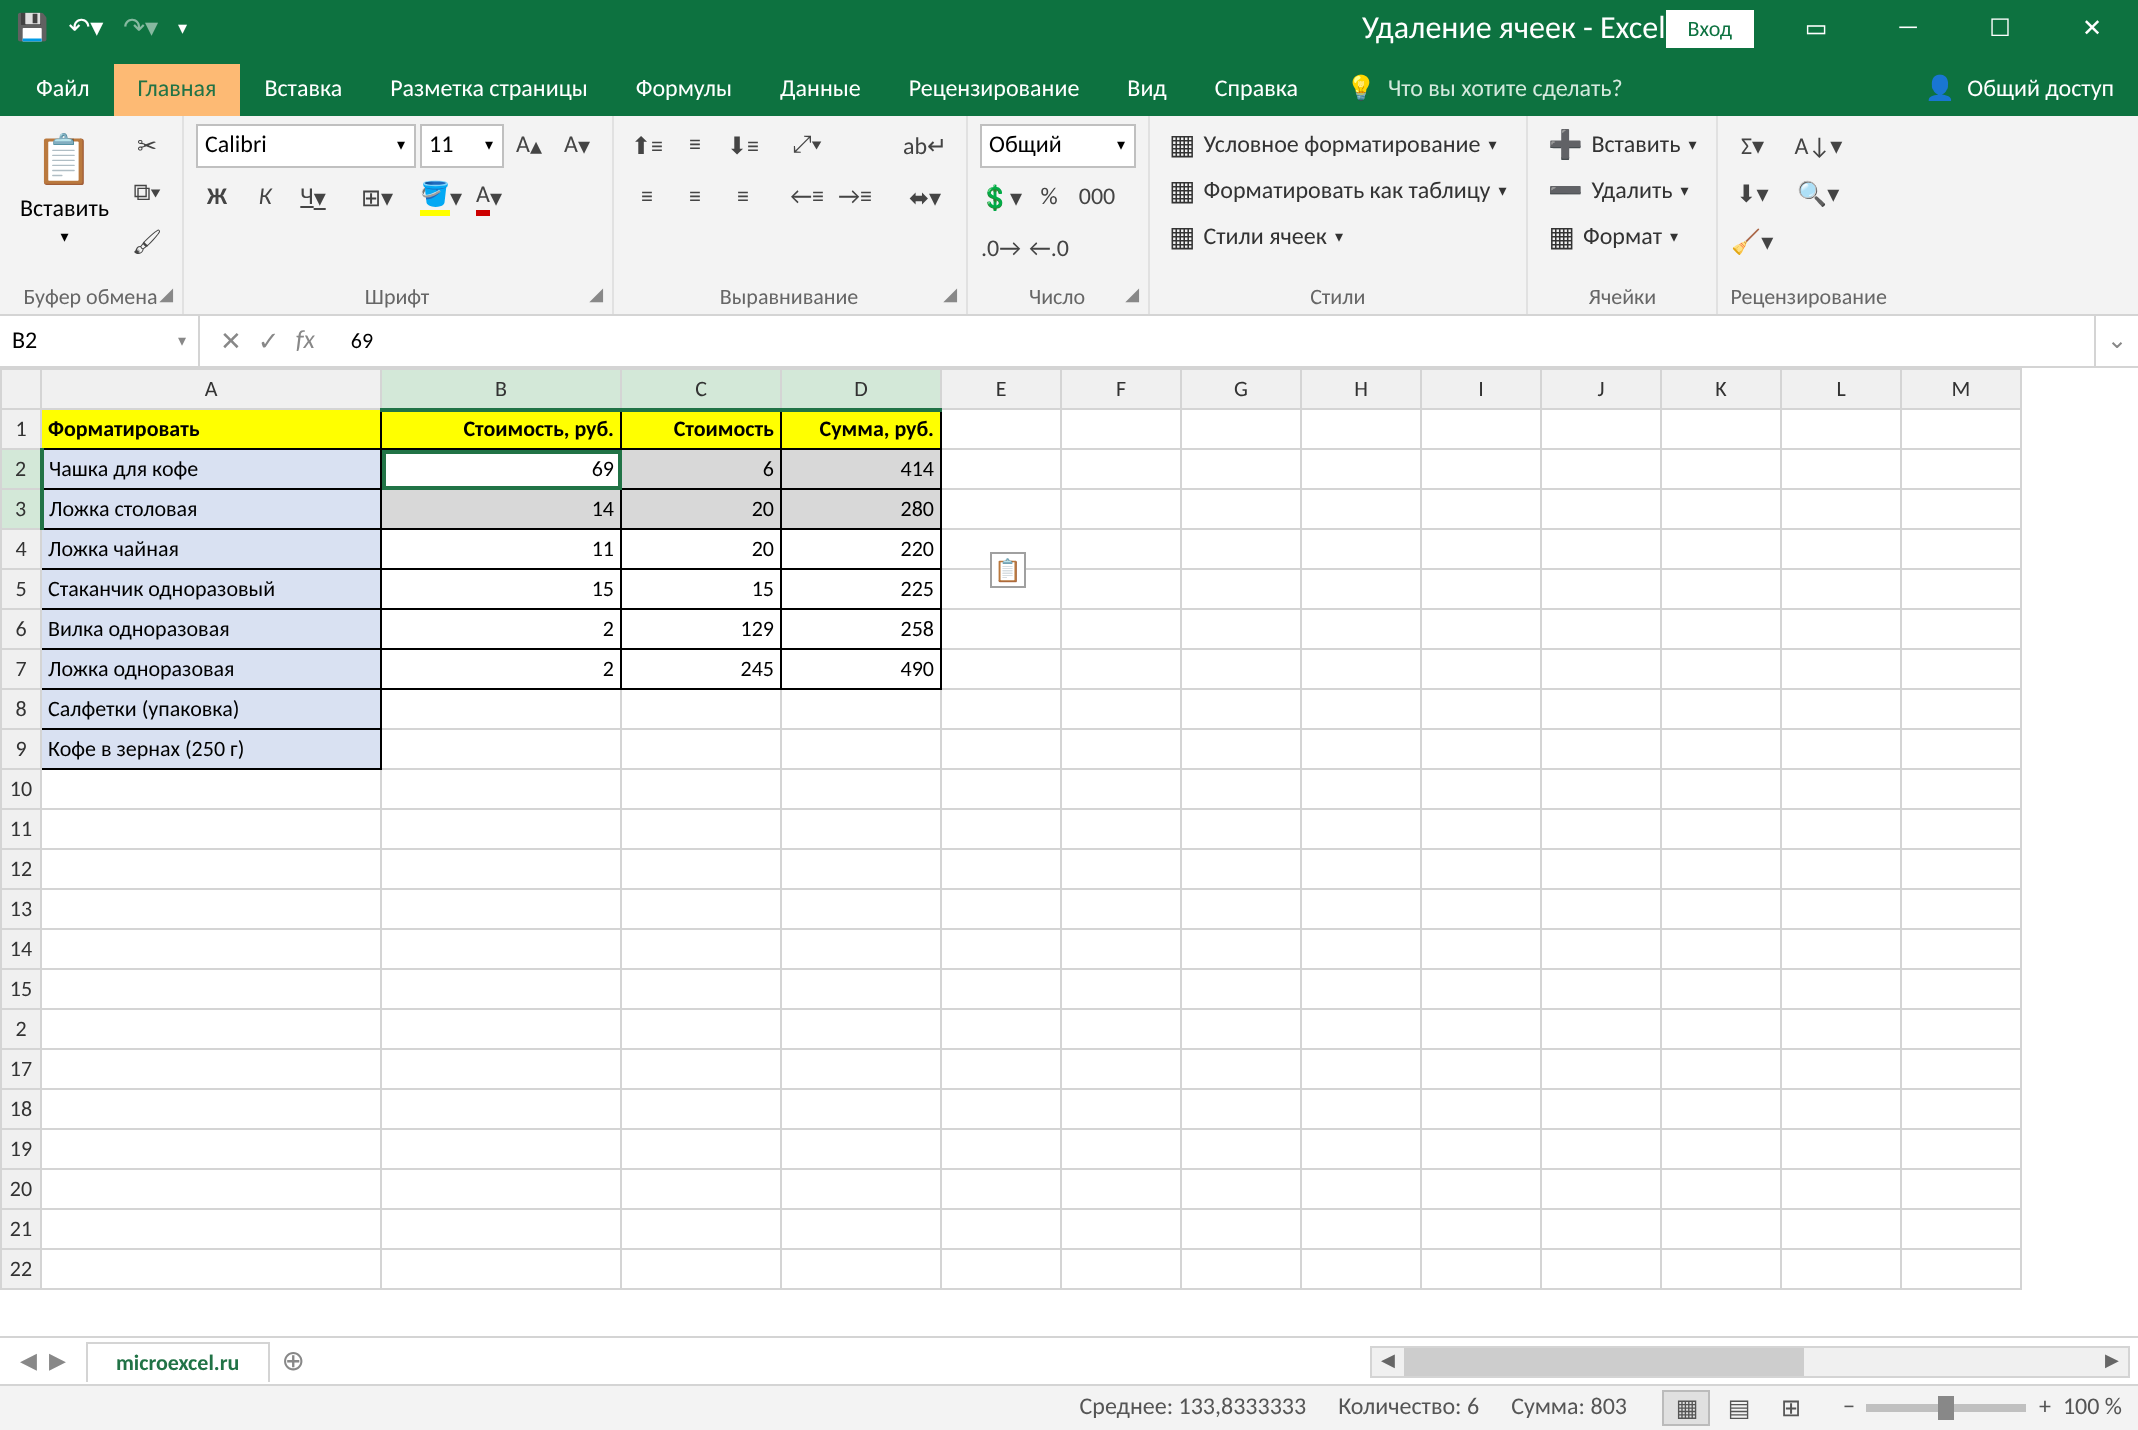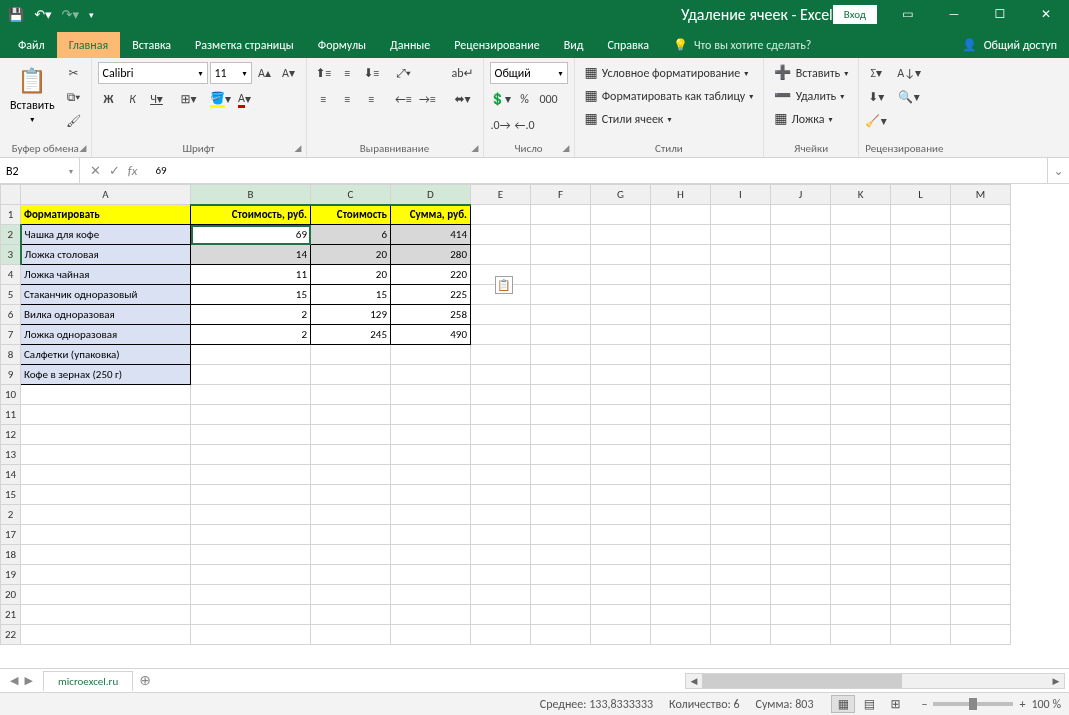--- a/index.html
+++ b/index.html
@@ -24,21 +24,21 @@
 .dlaunch{font-size:9px;color:#888;position:absolute;right:4px;bottom:4px;cursor:pointer}
 .bigbtn{display:flex;flex-direction:column;align-items:center;padding:2px 4px;cursor:pointer;gap:2px}
 .bigbtn .ico{width:32px;height:32px;display:flex;align-items:center;justify-content:center;font-size:24px}
 .smbtn{width:22px;height:22px;display:flex;align-items:center;justify-content:center;cursor:pointer;font-size:12px;color:#444}
 .col{display:flex;flex-direction:column;gap:2px}
 .row{display:flex;gap:2px;align-items:center}
 .fontbox{border:1px solid #c0c0c0;background:#fff;padding:2px 4px;height:22px;font-size:11px;cursor:pointer;display:flex;align-items:center;justify-content:space-between}
 .txtbtn{display:flex;align-items:center;gap:4px;padding:2px 4px;cursor:pointer;font-size:12px;color:#333}
 .txtbtn .ico{font-size:14px}
 .formulabar{height:26px;border-bottom:1px solid #d4d4d4;display:flex;align-items:center;background:#fff}
-.namebox{width:80px;border-right:1px solid #d4d4d4;padding:2px 6px;height:100%;display:flex;align-items:center;justify-content:space-between;font-size:11px}
+.namebox{width:100px;border-right:1px solid #d4d4d4;padding:2px 6px;height:100%;display:flex;align-items:center;justify-content:space-between;font-size:11px}
 .fbbtns{display:flex;gap:8px;padding:0 10px;color:#888}
 .fbbtns span{cursor:pointer;font-size:13px}
 .fbinput{flex:1;padding:2px 8px;font-size:11px;height:100%;display:flex;align-items:center}
 .fbexp{width:22px;text-align:center;color:#888;cursor:pointer;border-left:1px solid #d4d4d4;height:100%;display:flex;align-items:center;justify-content:center}
 .sheet{flex:1;overflow:hidden;position:relative;background:#fff}
 table.grid{border-collapse:collapse;table-layout:fixed}
 .grid th,.grid td{border:1px solid #d4d4d4;height:20px;font-size:11px;padding:0 3px;overflow:hidden;white-space:nowrap;background:#fff}
 .grid th{background:#f0f0f0;font-weight:400;color:#333;text-align:center}
 .grid .corner{background:#f0f0f0;width:20px}
 .grid .rowhdr{width:20px;text-align:center;background:#f0f0f0}
@@ -47,21 +47,21 @@
 .hdr-yellow{background:#ffff00 !important;font-weight:bold;text-align:left;border:1px solid #000 !important}
 .hdr-yellow.r{text-align:right}
 .data-a{background:#d9e1f2 !important;text-align:left;border:1px solid #000 !important}
 .data-n{text-align:right;border:1px solid #000 !important}
 .data-sel{background:#d8d8d8 !important;text-align:right;border:1px solid #000 !important}
 .active-cell{outline:2px solid #217346;outline-offset:-2px;background:#fff !important}
 .smarttag{position:absolute;left:495px;top:92px;width:18px;height:18px;border:1px solid #a0a0a0;background:#fff;display:flex;align-items:center;justify-content:center;font-size:11px;cursor:pointer;color:#d97f30}
 .sheettabs{height:24px;background:#fff;border-top:1px solid #d4d4d4;display:flex;align-items:center}
 .stnav{display:flex;gap:6px;padding:0 10px;color:#888}
 .stnav span{cursor:pointer;font-size:11px}
-.stab{padding:3px 14px;border:1px solid #d4d4d4;border-bottom:none;background:#fff;font-weight:normal;font-size:11px;color:#217346;cursor:pointer}
+.stab{padding:3px 14px;border:1px solid #d4d4d4;border-bottom:none;background:#fff;font-weight:bold;font-size:11px;color:#217346;cursor:pointer}
 .stadd{width:24px;text-align:center;color:#888;cursor:pointer;font-size:14px}
 .hscroll{flex:1;display:flex;justify-content:flex-end;align-items:center;padding-right:4px}
 .hscroll .track{width:380px;height:16px;background:#f0f0f0;border:1px solid #d4d4d4;display:flex;align-items:center}
 .hscroll .arr{width:16px;height:14px;display:flex;align-items:center;justify-content:center;font-size:9px;color:#666;cursor:pointer}
 .hscroll .thumb{width:200px;height:14px;background:#cdcdcd;cursor:pointer}
 .statusbar{height:23px;background:#f3f3f3;border-top:1px solid #d4d4d4;display:flex;align-items:center;color:#555;font-size:11px}
 .statusbar .stats{flex:1;display:flex;justify-content:flex-end;gap:16px;padding-right:12px}
 .statusbar .views{display:flex;gap:2px;padding:0 6px}
 .statusbar .views span{width:24px;height:18px;display:flex;align-items:center;justify-content:center;cursor:pointer;border:1px solid transparent}
 .statusbar .views span.active{background:#e0e0e0;border:1px solid #bbb}
@@ -239,21 +239,21 @@
           <span>Вставить</span>
           <span style="font-size:8px">▾</span>
         </div>
       <div class="txtbtn">
           <span class="ico">➖</span>
           <span>Удалить</span>
           <span style="font-size:8px">▾</span>
         </div>
       <div class="txtbtn">
           <span class="ico">▦</span>
-          <span>Ложка</span>
+          <span>Формат</span>
           <span style="font-size:8px">▾</span>
         </div>
     </div>
     <div class="group-label">Ячейки</div>
   </div>
 
   <div class="group" style="border-right:none">
     <div class="group-body">
       <div class="col" style="gap:2px">
         <div class="smbtn">Σ▾</div>

